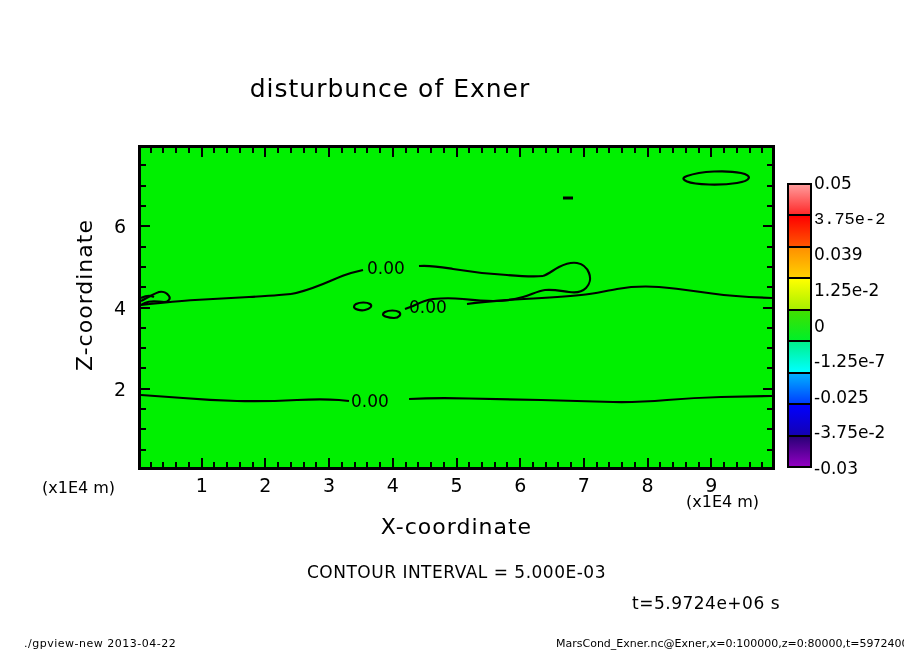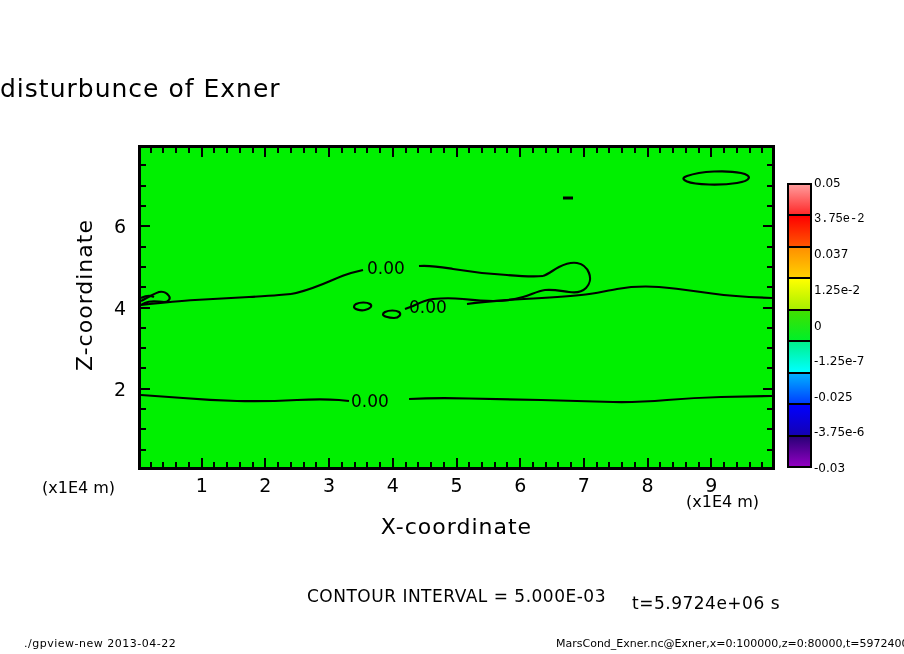--- a/index.html
+++ b/index.html
@@ -13,21 +13,21 @@
     position: relative;
     overflow: hidden;
     font-family: "DejaVu Sans", sans-serif;
     color: #000000;
   }
   .abs { position: absolute; }
 
   
   #plot-title {
     left: 0; top: 74px; width: 780px;
-    text-align: left;
+    text-align: center;
     font-size: 25px;
     letter-spacing: 1px;
     font-family: "DejaVu Sans", sans-serif;
     white-space: nowrap;
   }
 
   
   #plot-frame {
     left: 138px; top: 145px;
     width: 637px; height: 325px;
@@ -108,33 +108,32 @@
     box-sizing: border-box;
   }
   .cbar-band:last-child { border-bottom: none; }
   #colorbar-labels {
     left: 814px; top: 176px;
     width: 90px; height: 300px;
   }
   .cbar-label {
     position: absolute;
     left: 0;
-    font-size: 12px;
+    font-size: 17px;
     white-space: nowrap;
     transform: translateY(-50%);
   }
 
   
   #contour-interval {
     left: 138px; top: 562px; width: 637px;
     text-align: center;
     font-size: 17px;
     letter-spacing: 0.5px;
     white-space: nowrap;
-    margin-top: 24px;
   }
   #time-stamp {
     left: 632px; top: 593px;
     font-size: 17px;
     letter-spacing: 0.5px;
     white-space: nowrap;
     text-align: center;
   }
   #footer-left {
     left: 24px; top: 637px;
@@ -373,25 +372,25 @@
     <div class="cbar-band" style="background: linear-gradient(rgb(255, 255, 0), rgb(168, 240, 0));"></div>
     <div class="cbar-band" style="background: linear-gradient(rgb(64, 224, 0), rgb(0, 240, 40));"></div>
     <div class="cbar-band" style="background: linear-gradient(rgb(0, 240, 140), rgb(0, 255, 255));"></div>
     <div class="cbar-band" style="background: linear-gradient(rgb(0, 176, 255), rgb(0, 64, 255));"></div>
     <div class="cbar-band" style="background: linear-gradient(rgb(0, 0, 255), rgb(20, 0, 180));"></div>
     <div class="cbar-band" style="background: linear-gradient(rgb(42, 0, 120), rgb(144, 0, 192));"></div>
   </div>
 <div class="abs" id="colorbar-labels">
     <div class="cbar-label" style="top: 7px;">0.05</div>
     <div class="cbar-label" style="top: 42.625px; font-family: Liberation Mono, monospace;">3.75e-2</div>
-    <div class="cbar-label" style="top: 78.25px;">0.037</div>
+    <div class="cbar-label" style="top: 78.25px;">0.039</div>
     <div class="cbar-label" style="top: 113.875px;">1.25e-2</div>
     <div class="cbar-label" style="top: 149.5px;">0</div>
     <div class="cbar-label" style="top: 185.125px;">-1.25e-7</div>
     <div class="cbar-label" style="top: 220.75px;">-0.025</div>
-    <div class="cbar-label" style="top: 256.375px;">-3.75e-6</div>
+    <div class="cbar-label" style="top: 256.375px;">-3.75e-2</div>
     <div class="cbar-label" style="top: 292px;">-0.03</div>
   </div>
 
 <div class="abs" id="contour-interval">CONTOUR INTERVAL = 5.000E-03</div>
 <div class="abs" id="time-stamp">t=5.9724e+06 s</div>
 <div class="abs" id="footer-left">./gpview-new  2013-04-22</div>
 <div class="abs" id="footer-right">MarsCond_Exner.nc@Exner,x=0:100000,z=0:80000,t=5972400</div>
 
 </body></html>

